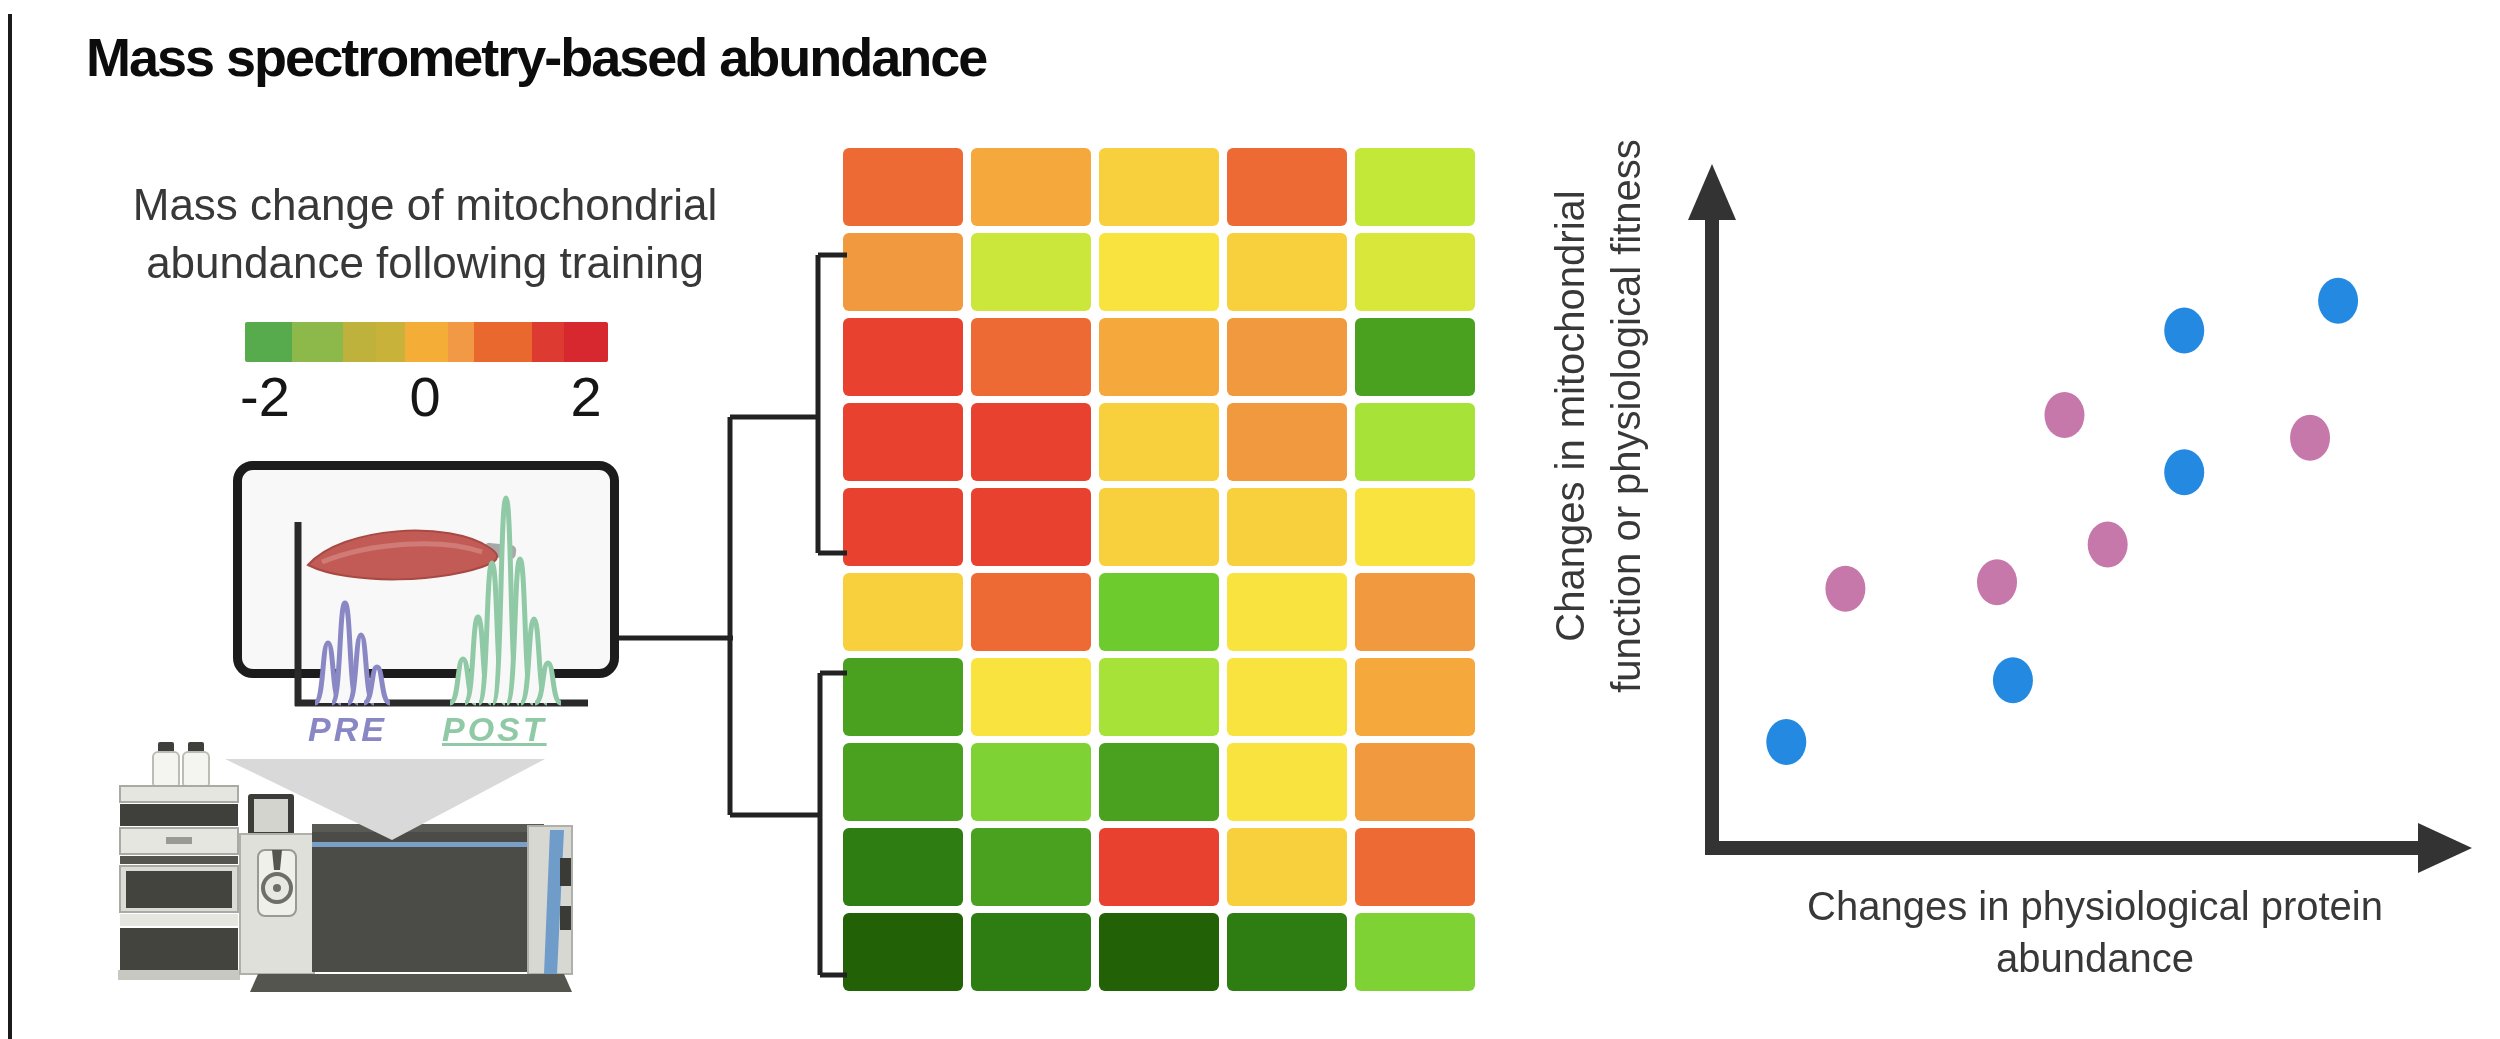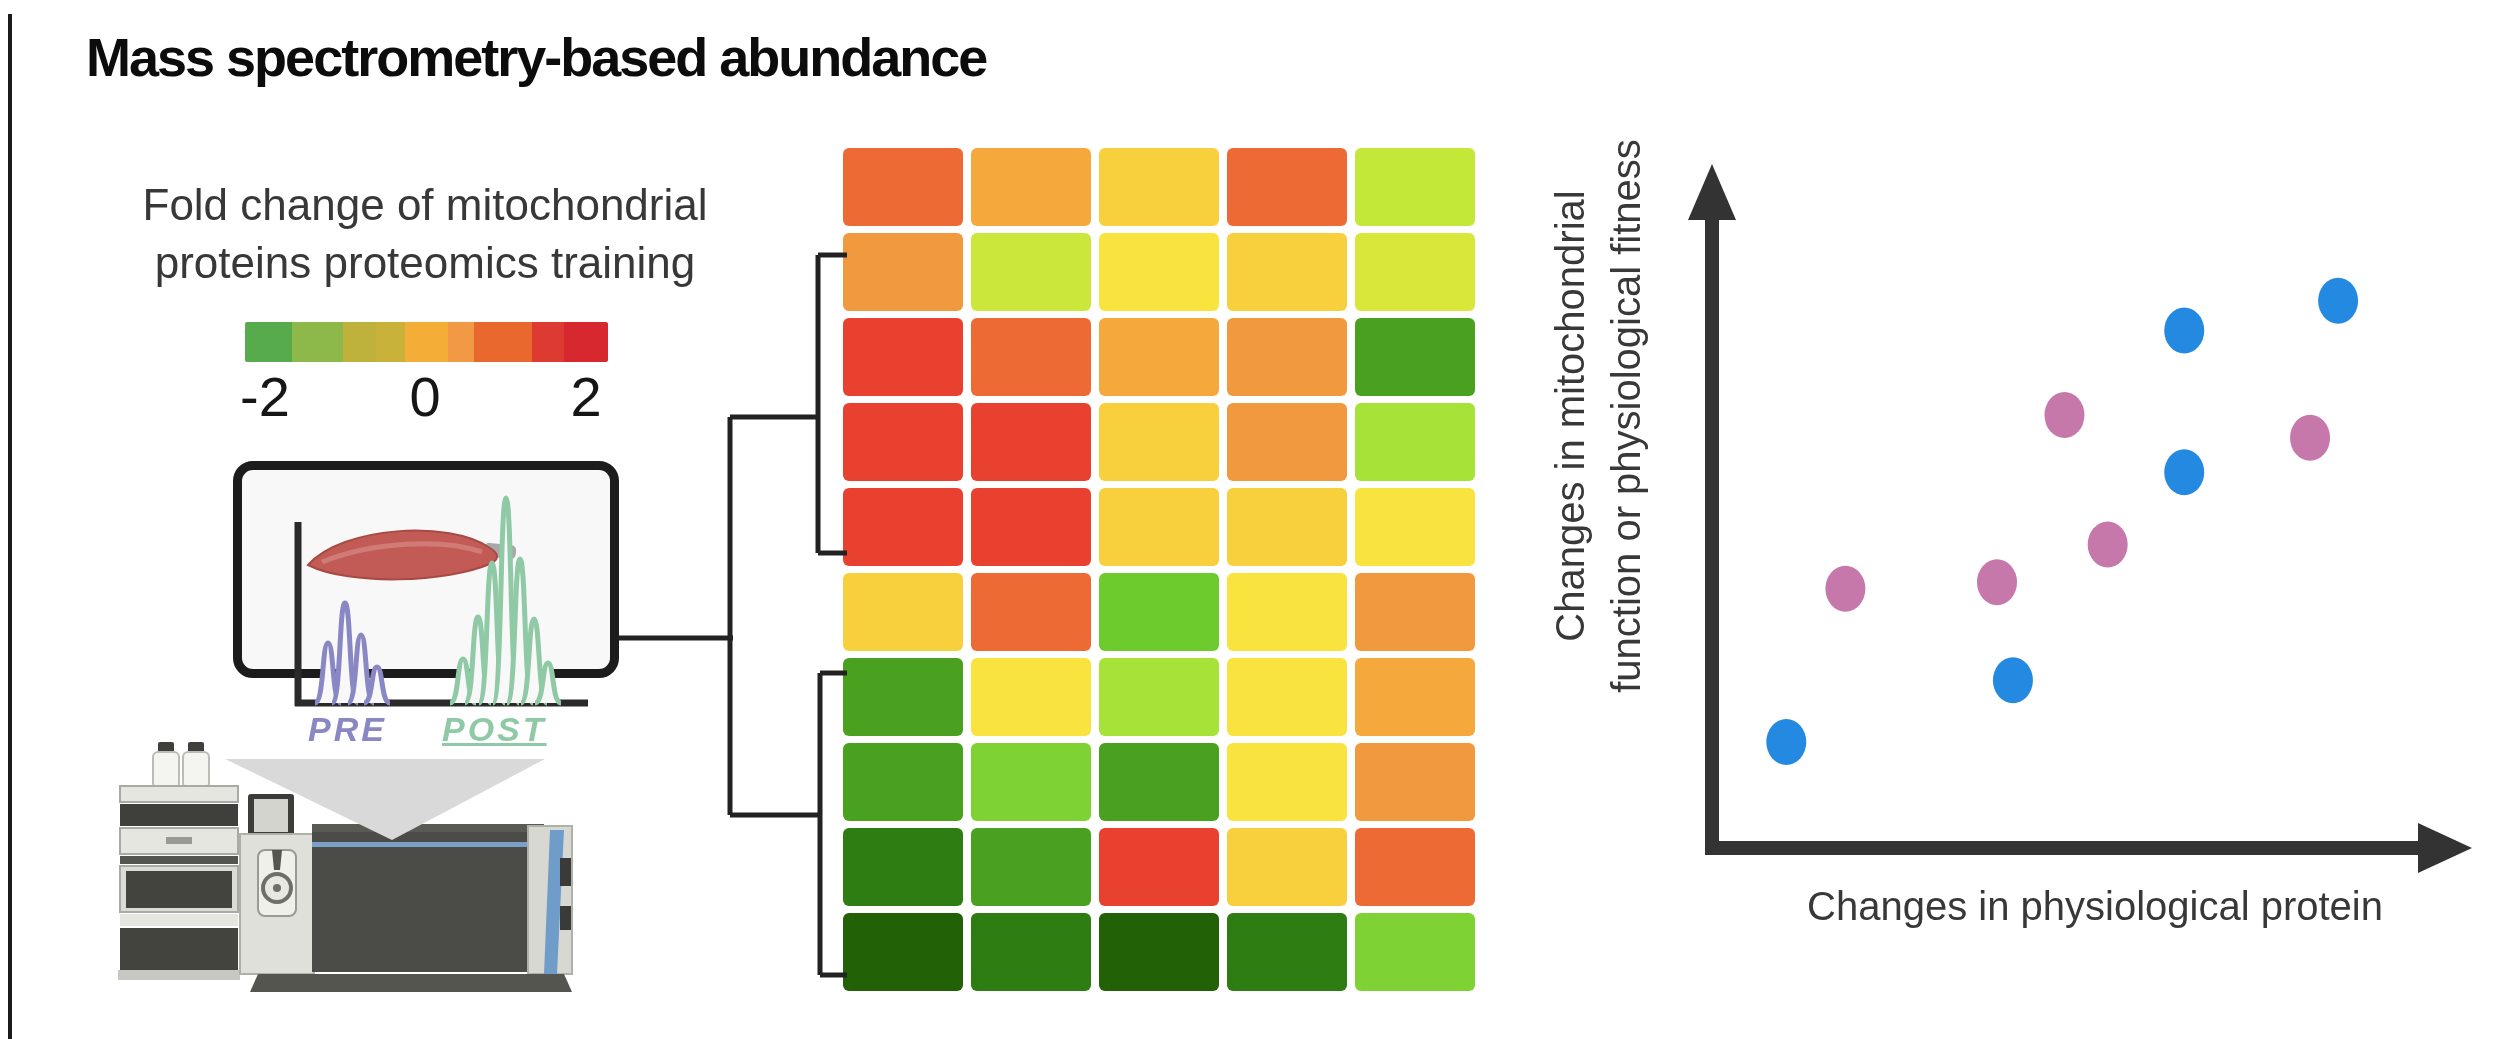--- a/index.html
+++ b/index.html
@@ -44,22 +44,22 @@
 </head>
 <body>
 
 <div id="canvas">
 
   <div class="abs" id="panel-border"></div>
 
   <div class="abs" id="title">Mass spectrometry-based abundance</div>
 
   <div class="abs" id="cb-caption">
-    <div>Fold change of mitochondrial</div>
-    <div>proteins proteomics training</div>
+    <div>Mass change of mitochondrial</div>
+    <div>abundance following training</div>
   </div>
 
   <div class="abs" id="colorbar">
       <div class="seg" style="width: 13%; background: rgb(87, 171, 77);"></div>
       <div class="seg" style="width: 14%; background: rgb(141, 184, 74);"></div>
       <div class="seg" style="width: 9%; background: rgb(191, 178, 60);"></div>
       <div class="seg" style="width: 8%; background: rgb(201, 178, 58);"></div>
       <div class="seg" style="width: 12%; background: rgb(244, 173, 54);"></div>
       <div class="seg" style="width: 7%; background: rgb(242, 153, 70);"></div>
       <div class="seg" style="width: 16%; background: rgb(232, 104, 46);"></div>
@@ -233,15 +233,16 @@
       </g>
   </svg>
 
   <div class="abs" id="scatter-ylabel">
     <div>Changes in mitochondrial</div>
     <div>function or physiological fitness</div>
   </div>
 
   <div class="abs" id="scatter-xlabel">
     <div>Changes in physiological protein</div>
+    <div>abundance</div>
   </div>
 
 </div>
 
 </body></html>

